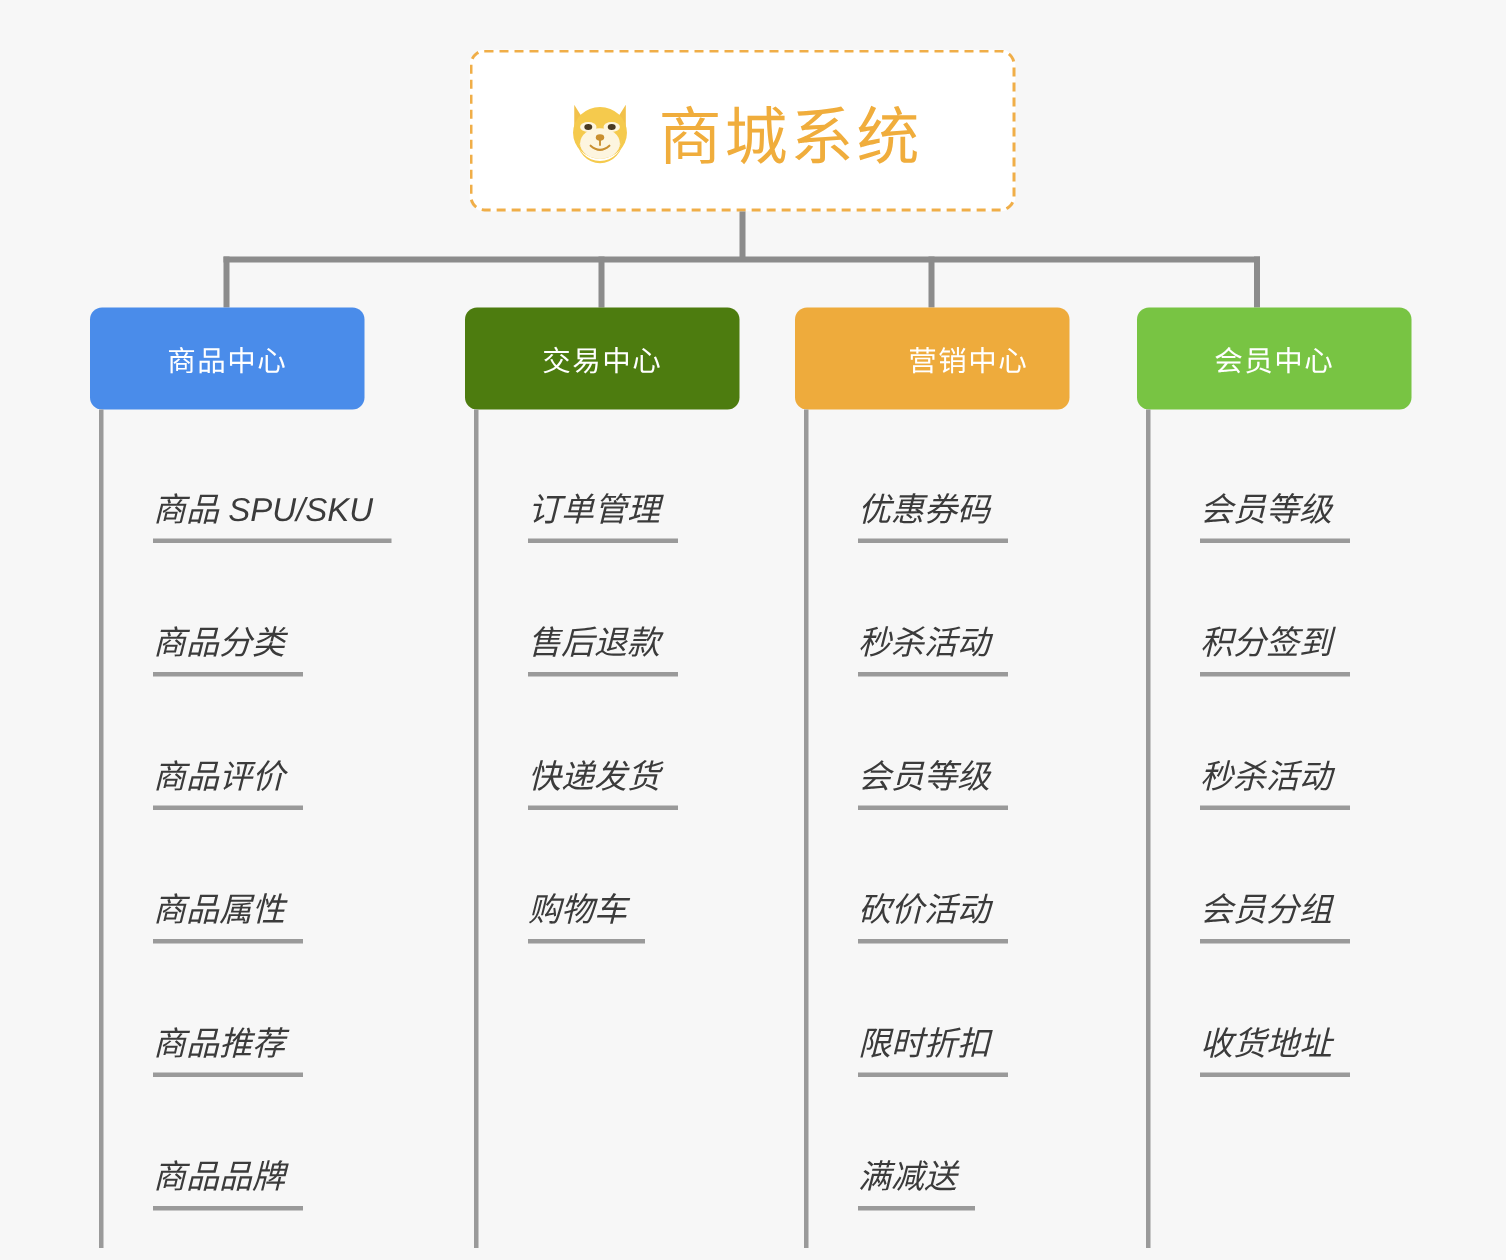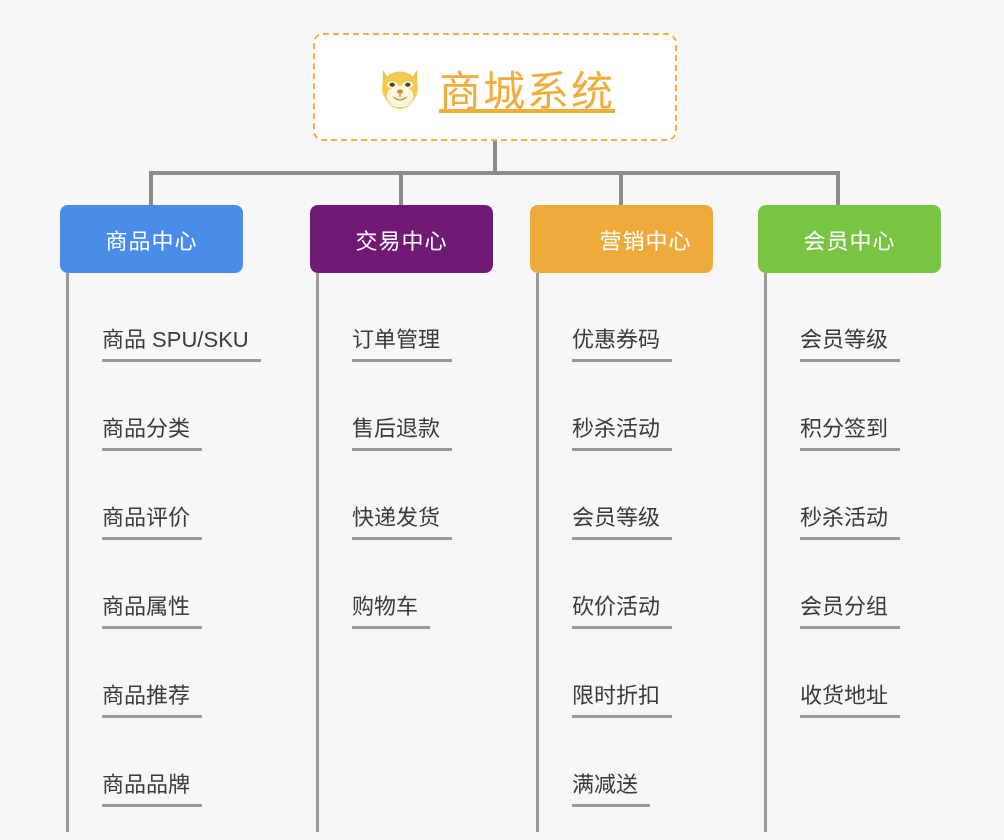--- a/index.html
+++ b/index.html
@@ -82,36 +82,37 @@
     top: 205px;
   }
   .col-header {
     box-sizing: border-box;
     height: 68px;
     border-radius: 8px;
     display: flex;
     align-items: center;
     justify-content: center;
     color: #ffffff;
-    font-size: 22px;
+    font-size: 19px;
     letter-spacing: 1px;
     white-space: nowrap;
   }
   
   .col-trunk {
     position: absolute;
     left: 6px;
     top: 68px;
     width: 3px;
     background: #9a9a9a;
   }
   .col-items {
     position: relative;
     margin-top: 0;
     padding-top: 0;
+    font-style: italic;
   }
   .leaf {
     position: relative;
     height: 89px;
     box-sizing: border-box;
     display: flex;
     align-items: flex-end;
     padding-left: 42px;
   }
   .leaf-label {
@@ -155,21 +156,21 @@
         <ellipse cx="32" cy="43" rx="17" ry="13" fill="#fdf5df"></ellipse>
         <ellipse cx="22" cy="29" rx="7" ry="4.2" fill="#fdf5df"></ellipse>
         <ellipse cx="42" cy="29" rx="7" ry="4.2" fill="#fdf5df"></ellipse>
         <ellipse cx="22" cy="29" rx="3.4" ry="2.6" fill="#4a3a22"></ellipse>
         <ellipse cx="42" cy="29" rx="3.4" ry="2.6" fill="#4a3a22"></ellipse>
         <ellipse cx="32" cy="38" rx="3.6" ry="2.7" fill="#c98f30"></ellipse>
         <path d="M32 40 L32 45" stroke="#c98f30" stroke-width="1.6" fill="none"></path>
         <path d="M24 45 q8 7 16 0" stroke="#c98f30" stroke-width="1.8" fill="none" stroke-linecap="round"></path>
       </svg>
     </span>
-    <span class="root-title" style="color: rgb(240, 173, 60); text-decoration: underline;">商城系统</span>
+    <span class="root-title" style="color: rgb(240, 173, 60);">商城系统</span>
   </div>
 
   <div class="conn conn-stem"></div>
   <div class="conn conn-bus"></div>
   <div class="conn conn-drop" style="left:149px;"></div>
   <div class="conn conn-drop" style="left:399px;"></div>
   <div class="conn conn-drop" style="left:619px;"></div>
   <div class="conn conn-drop" style="left:836px;"></div>
 
   <div class="column" id="col-0">
@@ -193,21 +194,21 @@
       <div class="leaf">
           <span class="leaf-label">商品推荐</span>
         </div>
       <div class="leaf">
           <span class="leaf-label">商品品牌</span>
         </div>
     </div>
   </div>
 
   <div class="column" id="col-1">
-    <div class="col-header" style="background: #701a75;">
+    <div class="col-header" style="background: #4d7c0f;">
       <span>交易中心</span>
     </div>
     <div class="col-trunk"></div>
     <div class="col-items">
       <div class="leaf">
           <span class="leaf-label">订单管理</span>
         </div>
       <div class="leaf">
           <span class="leaf-label">售后退款</span>
         </div>

